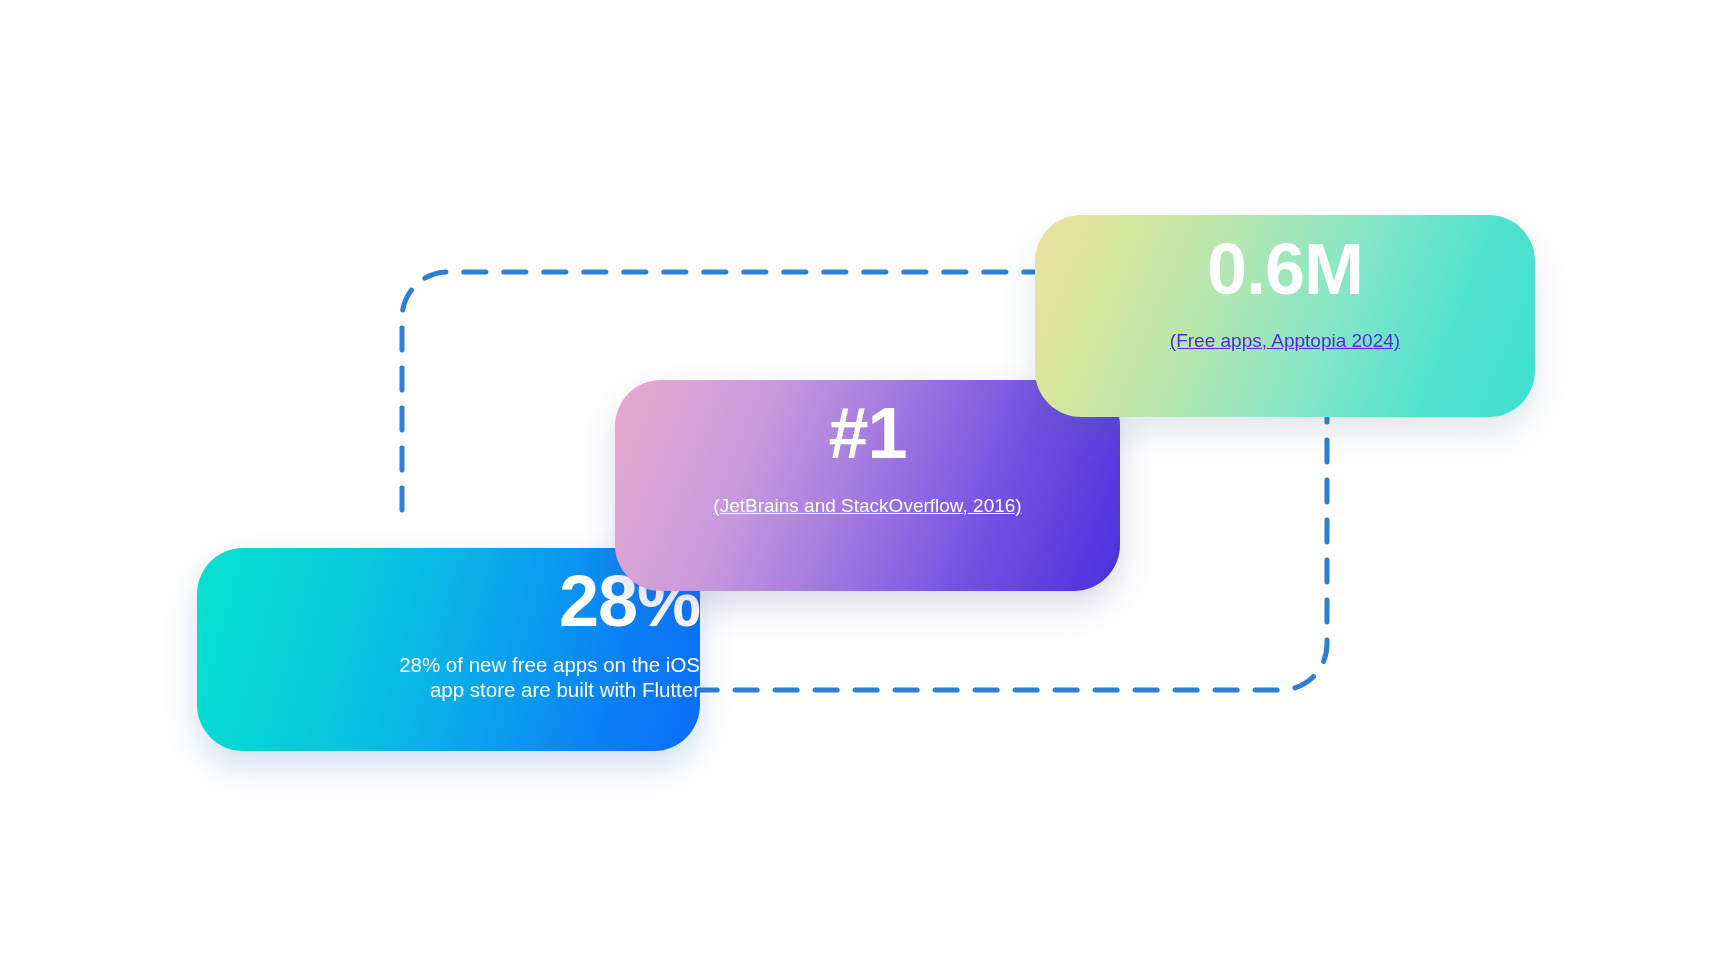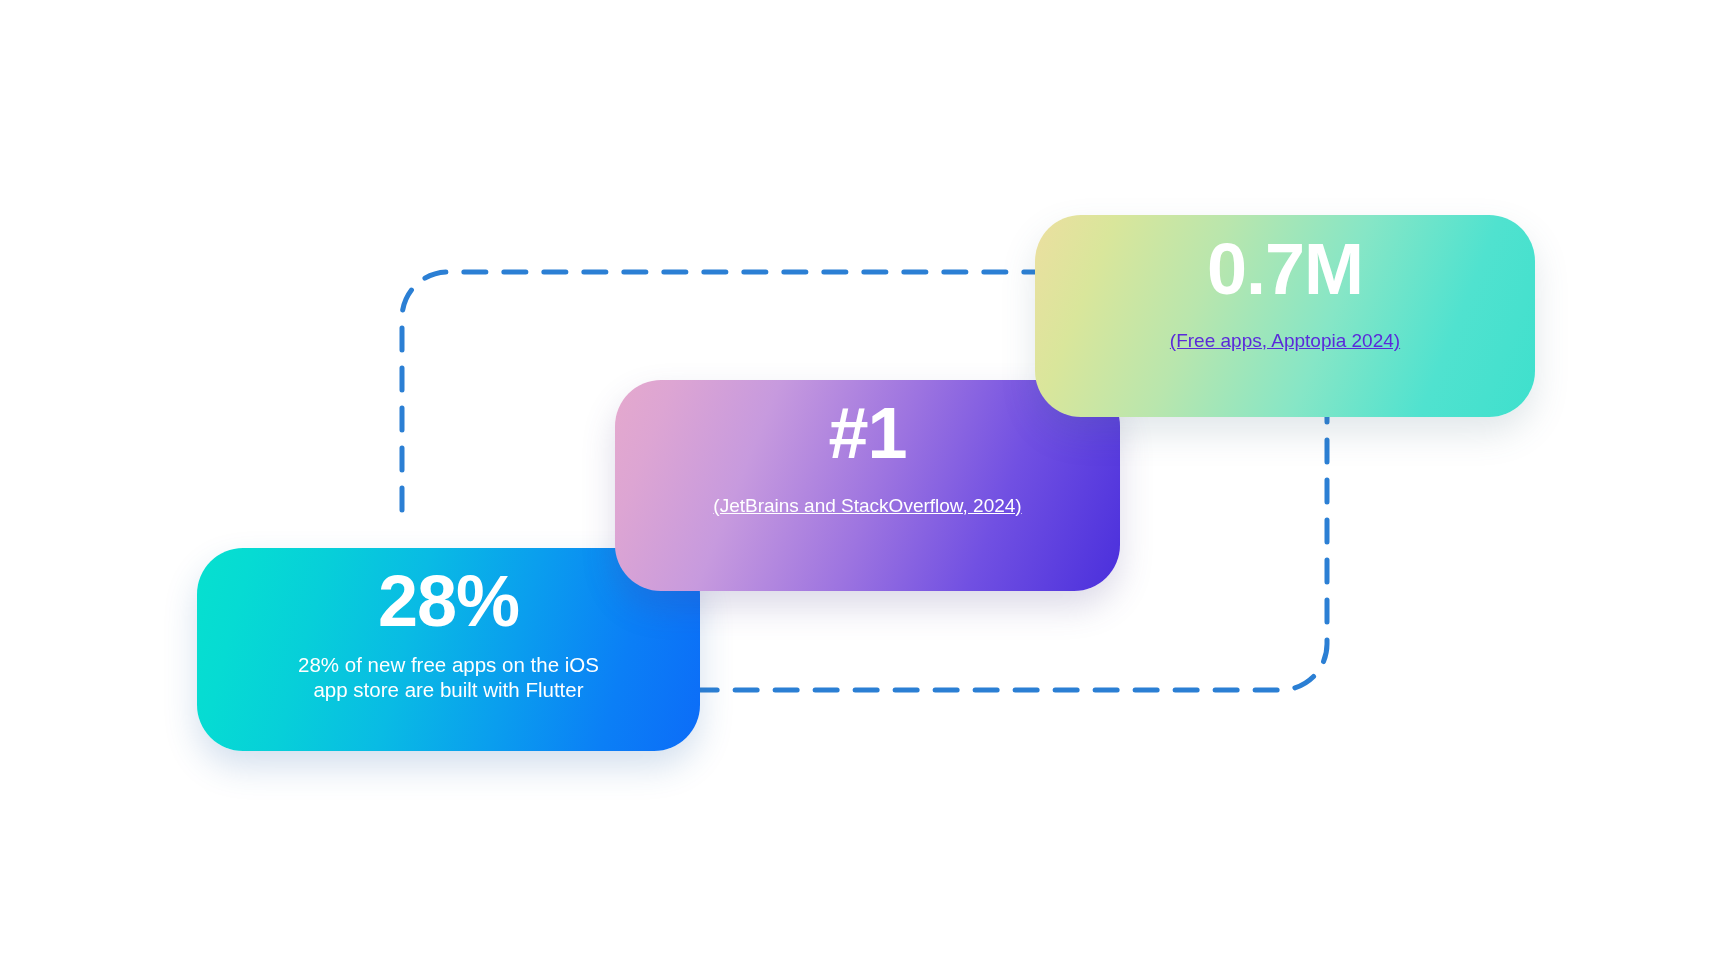--- a/index.html
+++ b/index.html
@@ -118,20 +118,21 @@
     z-index: 2;
     background: linear-gradient(105deg,
                 #06e0cf 0%,
                 #06dbd3 10%,
                 #07cfd9 24%,
                 #09bbe4 42%,
                 #0a9eee 62%,
                 #0b7ff6 82%,
                 #0c6cf8 100%);
     box-shadow: 0 16px 34px rgba(40,100,170,0.20);
+    text-align: right;
   }
   #card-share .card-value { color: #ffffff; padding-top: 11px; }
   #card-share .card-desc { color: #ffffff; padding-top: 11px; }
   #card-share .card-source { color: #ffffff; padding-top: 22px; }
 </style>
 </head>
 <body>
 
 <div id="stage">
 
@@ -140,27 +141,27 @@
              L 402 318
              A 46 46 0 0 1 448 272
              L 1283 272" fill="none" stroke="#2b7fd4" stroke-width="5" stroke-linecap="round" stroke-dasharray="22 18"></path>
     <path d="M 1327 400
              L 1327 644
              A 46 46 0 0 1 1281 690
              L 700 690" fill="none" stroke="#2b7fd4" stroke-width="5" stroke-linecap="round" stroke-dasharray="22 18"></path>
   </svg>
 
   <div class="stat-card" id="card-apps">
-    <div class="card-value">0.7M</div>
+    <div class="card-value">0.6M</div>
     <div class="card-source">(Free apps, Apptopia 2024)</div>
   </div>
 
   <div class="stat-card" id="card-rank">
     <div class="card-value">#1</div>
-    <div class="card-source">(JetBrains and StackOverflow, 2024)</div>
+    <div class="card-source">(JetBrains and StackOverflow, 2016)</div>
   </div>
 
   <div class="stat-card" id="card-share">
     <div class="card-value">28%</div>
     <div class="card-desc">28% of new free apps on the iOS
 app store are built with Flutter</div>
   </div>
 
 </div>
 

